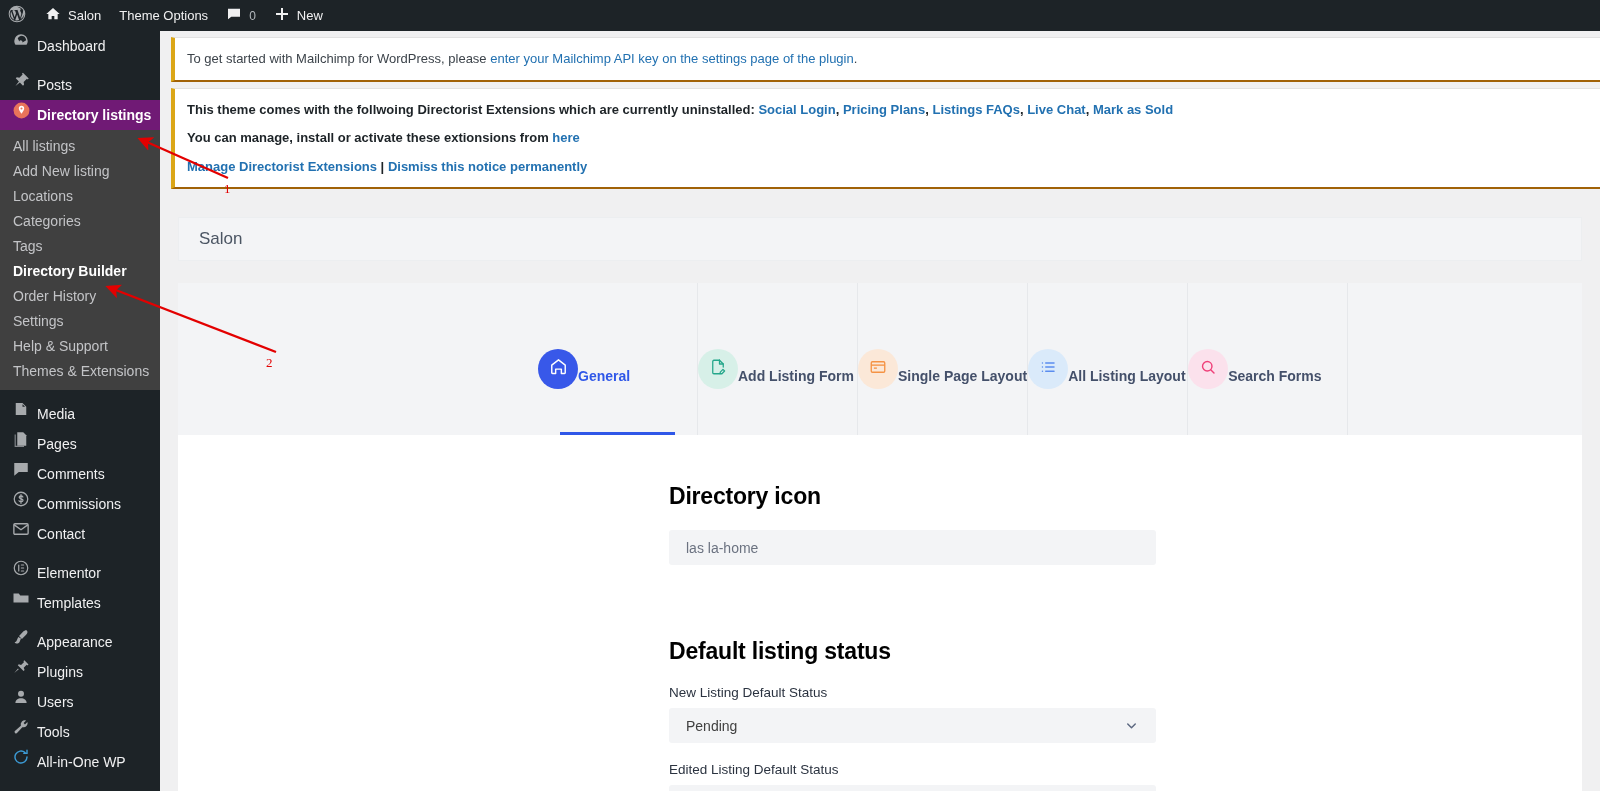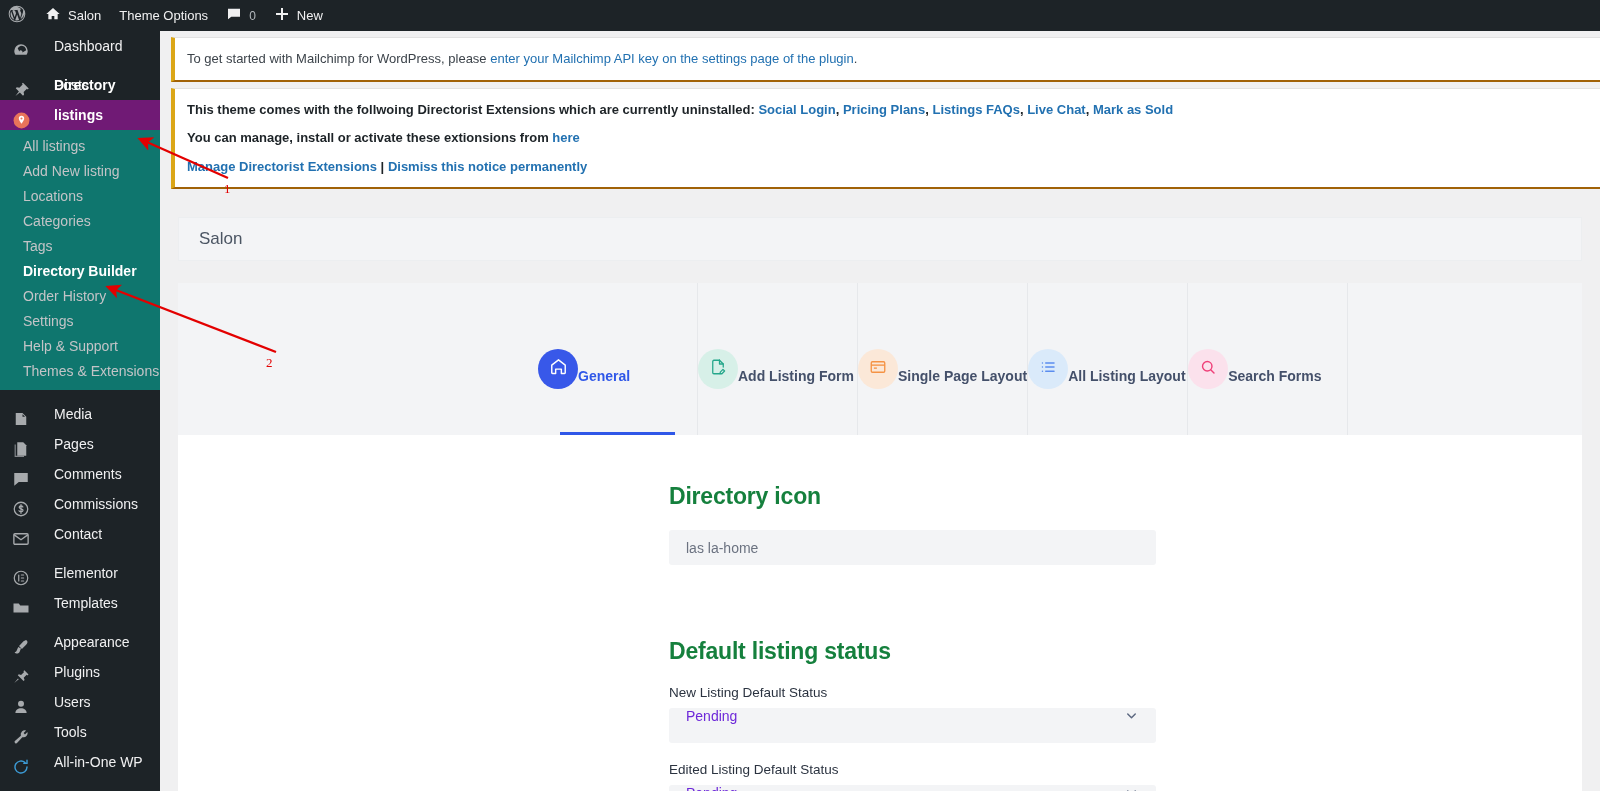--- a/index.html
+++ b/index.html
@@ -26,40 +26,40 @@
   .ab-item:first-child { padding-left: 7px; }
   .ab-logo { display:block; }
   .ab-count { color:#b4b9be; font-size:12px; }
 
   
   .sidebar {
     position: absolute; top: 31px; left: 0; width: 160px; height: 760px;
     background: #1d2327; color: #f0f0f1; z-index: 30;
   }
   .menu-item {
-    display: flex; align-items: flex-end; gap: 23px;
+    display: flex; align-items: flex-start; gap: 6px;
     height: 30px; padding: 0 0 0 11px;
     font-size: 14px; font-weight: 400; color: #f0f0f1;
     position: relative; line-height: 30px;
   }
   .menu-item .mi-icon {
     width: 20px; height: 20px; flex: 0 0 20px;
     display: flex; align-items: center; justify-content: center;
     color: #a7aaad;
   }
   .menu-item.current {
     background: #701a75; color: #fff; font-weight: 600;
   }
   .menu-item.current .mi-icon { color: #fff; }
   .menu-item.current::after {
     content: ""; position: absolute; right: -8px; top: 50%;
     margin-top: -8px; border: 8px solid transparent;
     border-right-color: #f0f0f1; width: 0; height: 0;
   }
-  .submenu { background: #0f766e; padding: 4px 0 6px 12px; }
+  .submenu { background: #404040; padding: 4px 0 6px 2px; }
   .submenu .sub-item {
     display: block; padding: 3px 0 3px 11px;
     font-size: 14px; color: #c3c4c7; line-height: 19px;
   }
   .submenu .sub-item.current { color: #fff; font-weight: 700; }
   .menu-sep { height: 9px; }
 
   
   .wrap {
     position: absolute; top: 31px; left: 160px;
@@ -117,40 +117,40 @@
   .tabs-spacer { flex: 1 1 auto; }
   .tabs-lead { flex: 0 0 360px; }
 
   
   .form-panel {
     margin-top: 0; background: #fff; min-height: 380px;
     padding: 48px 0 0 0;
   }
   .form-inner { width: 487px; margin-left: 491px; }
   .sec-title {
-    font-size: 23px; font-weight: 700; color: #15803d;
+    font-size: 23px; font-weight: 700; color: #000000;
     letter-spacing: -0.2px; margin-bottom: 20px;
   }
   .sec-title.second { margin-top: 73px; }
   .txt-input {
     width: 487px; height: 35px; background: #f3f4f6;
     border: none; border-radius: 3px;
     font-size: 14px; color: #6b7280;
     padding: 0 17px; font-family: "Liberation Sans", sans-serif;
     display: flex; align-items: center;
   }
   .field-label {
     font-size: 13.5px; color: #2b3340; font-weight: 400;
     margin-bottom: 8px;
   }
   .select-box {
     width: 487px; height: 35px; background: #f3f4f6;
     border: none; border-radius: 3px;
-    display: flex; align-items: flex-start; justify-content: space-between;
-    padding: 0 17px; font-size: 14px; color: #6d28d9;
+    display: flex; align-items: center; justify-content: space-between;
+    padding: 0 17px; font-size: 14px; color: #404040;
     margin-bottom: 19px;
   }
   .chev { color: #5c6880; display: flex; }
 
   
   .anno { position: absolute; z-index: 60; pointer-events: none; }
   .anno-num {
     position: absolute; z-index: 61;
     color: #e30000; font-size: 13px;
     font-family: "Liberation Serif", serif;

